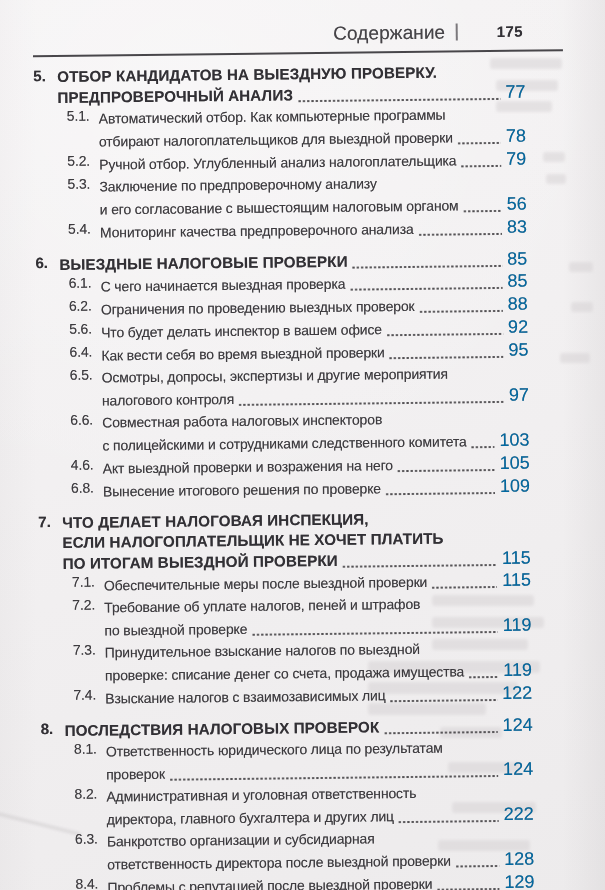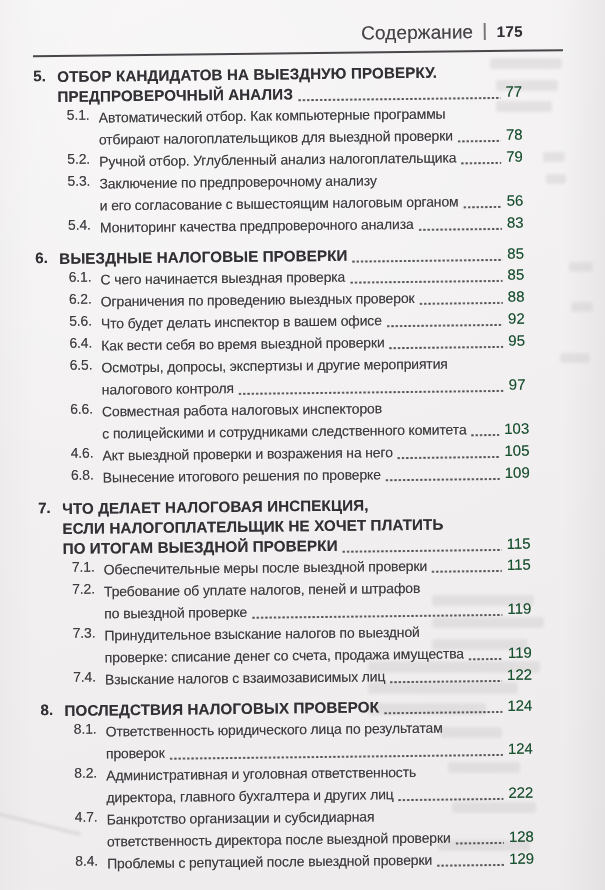--- a/index.html
+++ b/index.html
@@ -18,42 +18,42 @@
   .smudge{position:absolute;background:#d5d1d3;opacity:.5;border-radius:3px;filter:blur(1.6px);}
   .crease{position:absolute;left:-8px;top:822px;width:90px;height:3px;background:#c9c5c7;opacity:.55;filter:blur(1.4px);transform:rotate(14deg);}
 
   .content{position:absolute;left:33px;top:28px;width:492px;z-index:1;
     transform:rotate(-0.65deg);transform-origin:20px 30px;
     text-shadow:0 0 .5px rgba(62,60,64,.55);}
 
   .page-header{display:flex;justify-content:flex-end;align-items:center;height:17px;padding-right:2px;}
   .ph-title{font-size:19px;color:#464448;letter-spacing:.1px;}
   .ph-div{width:1.6px;height:17px;background:#7b787c;margin:0 11px;}
-  .ph-page{font-size:15px;font-weight:700;color:#333136;letter-spacing:.3px;}
+  .ph-page{font-size:15px;font-weight:700;color:#333136;letter-spacing:.3px;margin-left:28px;}
   .rule{margin-top:10px;width:530px;border-top:2.2px solid #48464a;}
 
   .sec{margin-top:10px;}
   .head{display:flex;font-weight:700;color:#323035;font-size:15.2px;}
   .snum{width:24px;flex:none;}
   .stitle{flex:1;min-width:0;}
   .hline{line-height:20px;letter-spacing:.1px;}
   .items{padding-left:24px;font-size:14px;letter-spacing:-.15px;color:#3d3b3f;}
   .item{display:flex;}
   .inum{width:41px;flex:none;text-align:center;}
   .ibody{flex:1;min-width:0;}
   .iline{line-height:22px;}
   .flexrow{display:flex;align-items:baseline;}
   .flexrow > .txt{white-space:nowrap;}
   .dots{flex:1 1 auto;min-width:10px;align-self:stretch;margin:0 2px 0 4px;
     background-image:radial-gradient(circle,#514f52 .95px,rgba(0,0,0,0) 1.3px);
     background-size:4.3px 4.3px;background-repeat:repeat-x;
     background-position:left 0 bottom 3px;}
   .head .dots{background-position:left 0 bottom 2px;}
-  .pg{flex:none;margin-left:3px;font-weight:400;font-size:15px;letter-spacing:0;
-      min-width:20px;white-space:nowrap;color:#14532d;}
+  .pg{flex:none;margin-left:3px;font-weight:400;font-size:18px;letter-spacing:0;
+      min-width:20px;white-space:nowrap;color:#0369a1;}
 </style>
 </head>
 <body>
 
 <div class="page">
 
   <div class="bleed">
     <div class="smudge" style="left:490px;top:58px;width:72px;height:11px"></div>
     <div class="smudge" style="left:496px;top:80px;width:62px;height:11px"></div>
     <div class="smudge" style="left:496px;top:101px;width:56px;height:11px"></div>
@@ -326,21 +326,21 @@
           <div class="ibody">
             <div class="iline">Административная и уголовная ответственность</div>
             <div class="iline flexrow">
               <span class="txt">директора, главного бухгалтера и других лиц</span>
               <span class="dots"></span>
               <span class="pg">222</span>
             </div>
           </div>
         </div>
         <div class="item">
-          <span class="inum">4.7.</span>
+          <span class="inum">6.3.</span>
           <div class="ibody">
             <div class="iline">Банкротство организации и субсидиарная</div>
             <div class="iline flexrow">
               <span class="txt">ответственность директора после выездной проверки</span>
               <span class="dots"></span>
               <span class="pg">128</span>
             </div>
           </div>
         </div>
         <div class="item">

